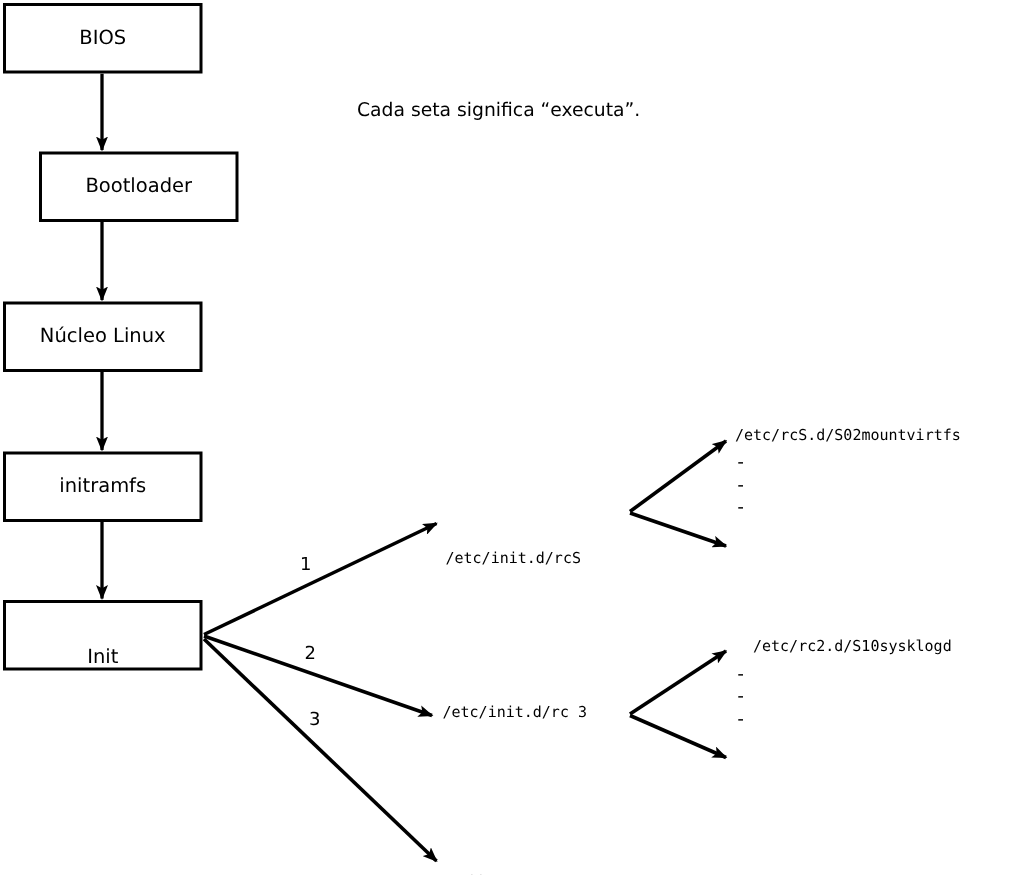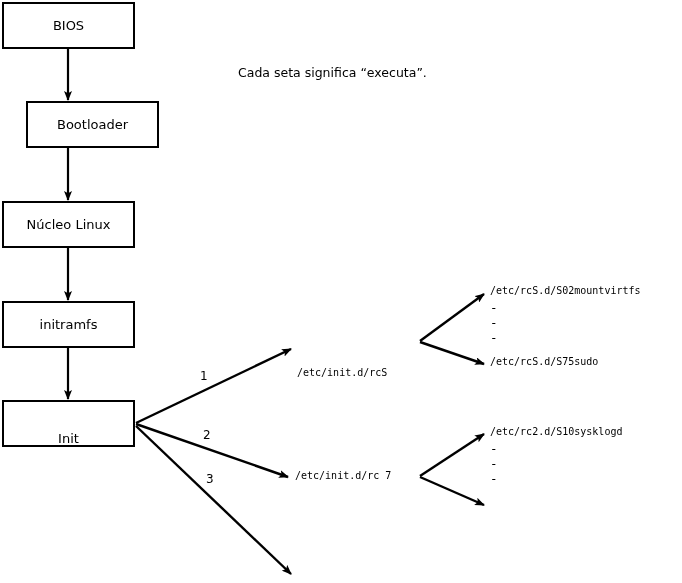--- a/index.html
+++ b/index.html
@@ -107,27 +107,26 @@
     <span>Init</span>
   </div>
 
   <div class="text-label note-label" style="left: 238px; top: 67px;">Cada seta significa “executa”.</div>
 
   <div class="text-label num-label" style="left: 200px; top: 370px;">1</div>
   <div class="text-label num-label" style="left: 203px; top: 429px;">2</div>
   <div class="text-label num-label" style="left: 206px; top: 473px;">3</div>
 
   <div class="text-label mono-label" style="left: 297px; top: 336px; margin-top: 32px;">/etc/init.d/rcS</div>
-  <div class="text-label mono-label" style="left: 295px; top: 471px;">/etc/init.d/rc 7</div>
+  <div class="text-label mono-label" style="left: 295px; top: 471px;">/etc/init.d/rc 3</div>
   <div class="text-label mono-label" style="left: 300px; top: 583px;">getty</div>
 
   <div class="text-label mono-label" style="left: 490px; top: 286px;">/etc/rcS.d/S02mountvirtfs</div>
   <div class="text-label dash-label" style="left: 490px; top: 302px;">-</div>
   <div class="text-label dash-label" style="left: 490px; top: 317px;">-</div>
   <div class="text-label dash-label" style="left: 490px; top: 332px;">-</div>
-  <div class="text-label mono-label" style="left: 490px; top: 357px;">/etc/rcS.d/S75sudo</div>
 
-  <div class="text-label mono-label" style="left: 490px; top: 427px;">/etc/rc2.d/S10sysklogd</div>
+  <div class="text-label mono-label" style="left: 502px; top: 427px;">/etc/rc2.d/S10sysklogd</div>
   <div class="text-label dash-label" style="left: 490px; top: 443px;">-</div>
   <div class="text-label dash-label" style="left: 490px; top: 458px;">-</div>
   <div class="text-label dash-label" style="left: 490px; top: 473px;">-</div>
 
 </div>
 
 </body></html>

